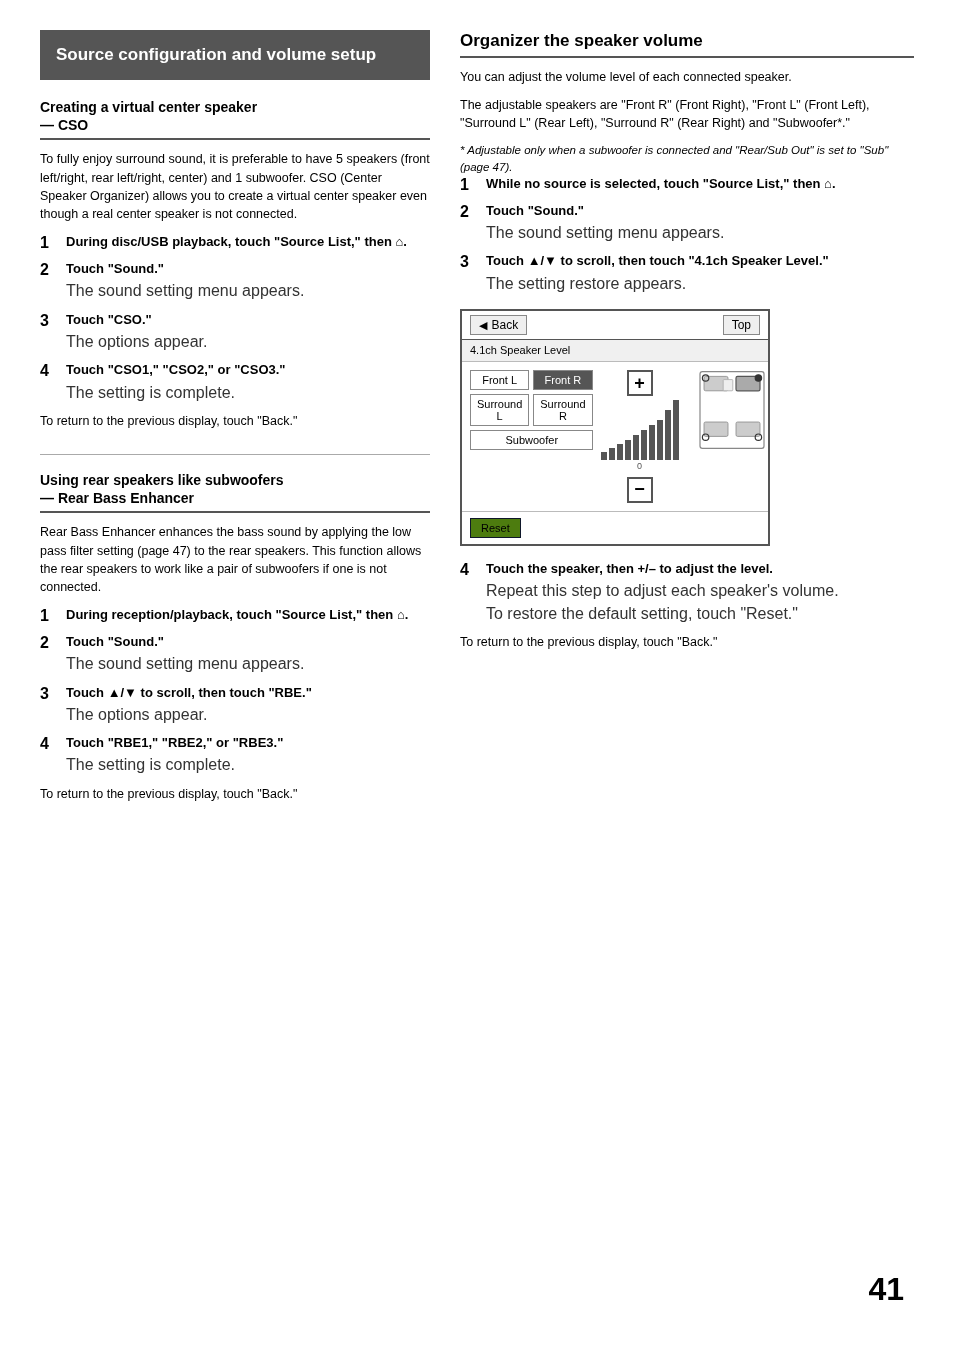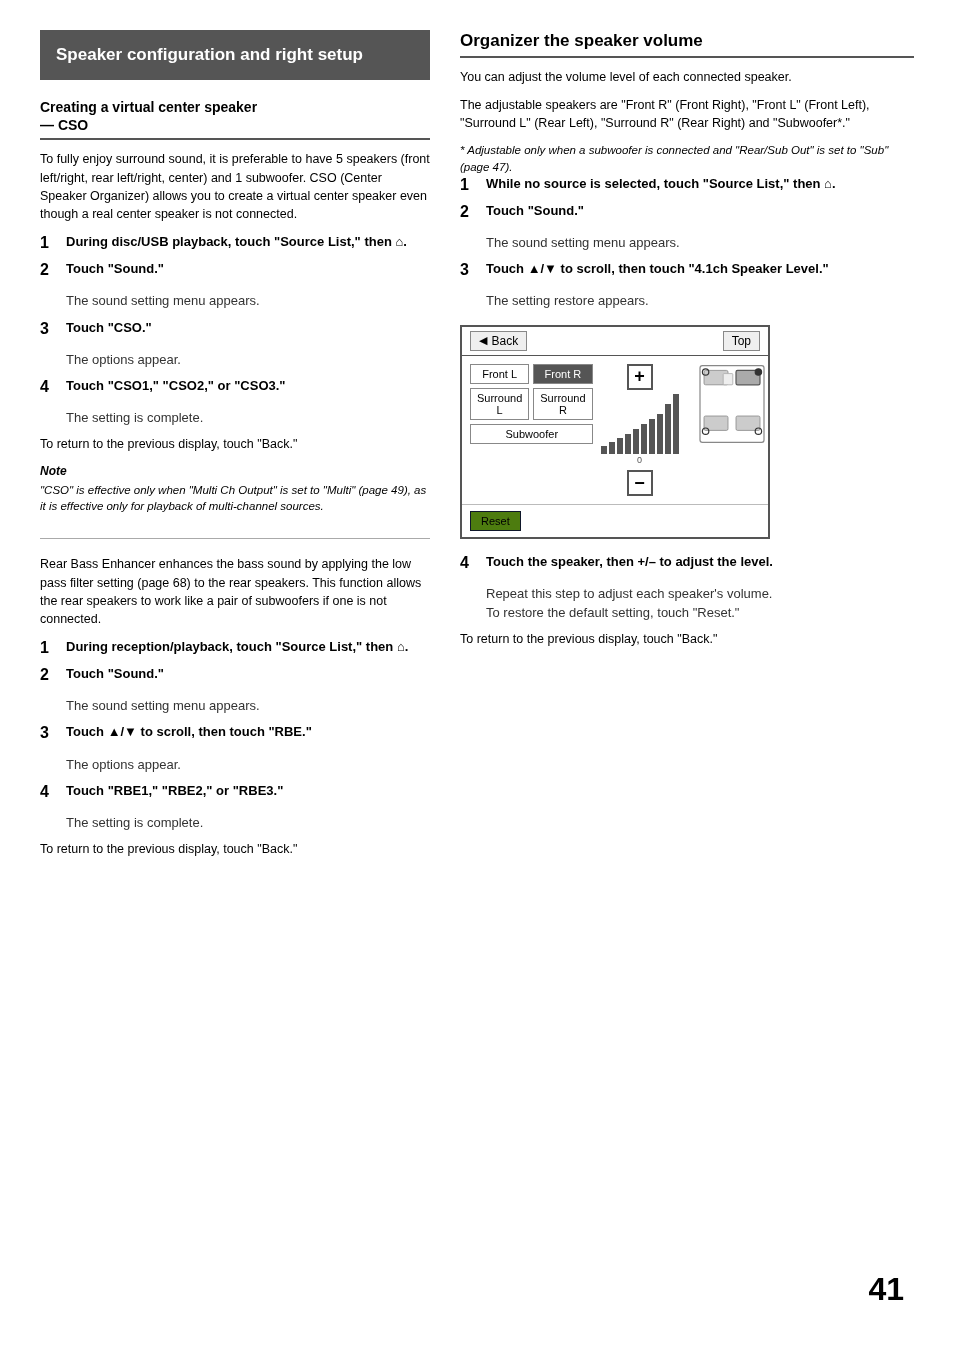--- a/index.html
+++ b/index.html
@@ -77,22 +77,22 @@
     .step-content {
       flex: 1;
     }
 
     .step-title {
       font-weight: bold;
       font-size: 13px;
     }
 
     .step-desc {
-      font-size: 13px;
-      margin-top: 14px;
+      font-size: 16px;
+      margin-top: 2px;
       color: #333;
     }
 
     
     .body-text {
       font-size: 12.5px;
       margin-bottom: 10px;
       line-height: 1.45;
     }
 
@@ -301,21 +301,21 @@
     }
   </style>
 </head>
 <body>
 
 <div class="page-layout">
 
   <div class="left-col">
 
     <div class="title-box">
-      <h1>Speaker configuration and right setup</h1>
+      <h1>Source configuration and volume setup</h1>
     </div>
 
     <div class="section">
       <div class="section-header">
         <h2>
           <span>Creating a virtual center speaker</span><br>
           <span>— CSO</span>
         </h2>
       </div>
 
@@ -347,31 +347,33 @@
       <div class="step">
         <span class="step-number">4</span>
         <div class="step-content">
           <span class="step-title">Touch "CSO1," "CSO2," or "CSO3."</span>
           <div class="step-desc">The setting is complete.</div>
         </div>
       </div>
 
       <p class="body-text">To return to the previous display, touch "Back."</p>
 
-      <div>
-        <div class="note-label">Note</div>
-        <div class="note-text">"CSO" is effective only when "Multi Ch Output" is set to "Multi" (page 49), as it is effective only for playback of multi-channel sources.</div>
-      </div>
     </div>
 
     <hr class="divider">
 
     <div class="section">
-
-      <p class="body-text">Rear Bass Enhancer enhances the bass sound by applying the low pass filter setting (page 68) to the rear speakers. This function allows the rear speakers to work like a pair of subwoofers if one is not connected.</p>
+      <div class="section-header">
+        <h2>
+          <span>Using rear speakers like subwoofers</span><br>
+          <span>— Rear Bass Enhancer</span>
+        </h2>
+      </div>
+
+      <p class="body-text">Rear Bass Enhancer enhances the bass sound by applying the low pass filter setting (page 47) to the rear speakers. This function allows the rear speakers to work like a pair of subwoofers if one is not connected.</p>
 
       <div class="step">
         <span class="step-number">1</span>
         <div class="step-content">
           <span class="step-title">During reception/playback, touch "Source List," then ⌂.</span>
         </div>
       </div>
 
       <div class="step">
         <span class="step-number">2</span>
@@ -440,20 +442,21 @@
       <div class="speaker-panel">
         <div class="panel-header">
           <button class="panel-back-btn">
             <span class="arrow">◀</span>
             <span>Back</span>
           </button>
           <button class="panel-top-btn">
             <span>Top</span>
           </button>
         </div>
+        <div class="panel-title">4.1ch Speaker Level</div>
 
         <div class="panel-body">
           <div class="speaker-buttons">
             <div class="speaker-row">
               <button class="spk-btn">Front L</button>
               <button class="spk-btn active">Front R</button>
             </div>
             <div class="speaker-row">
               <button class="spk-btn">Surround L</button>
               <button class="spk-btn">Surround R</button>

